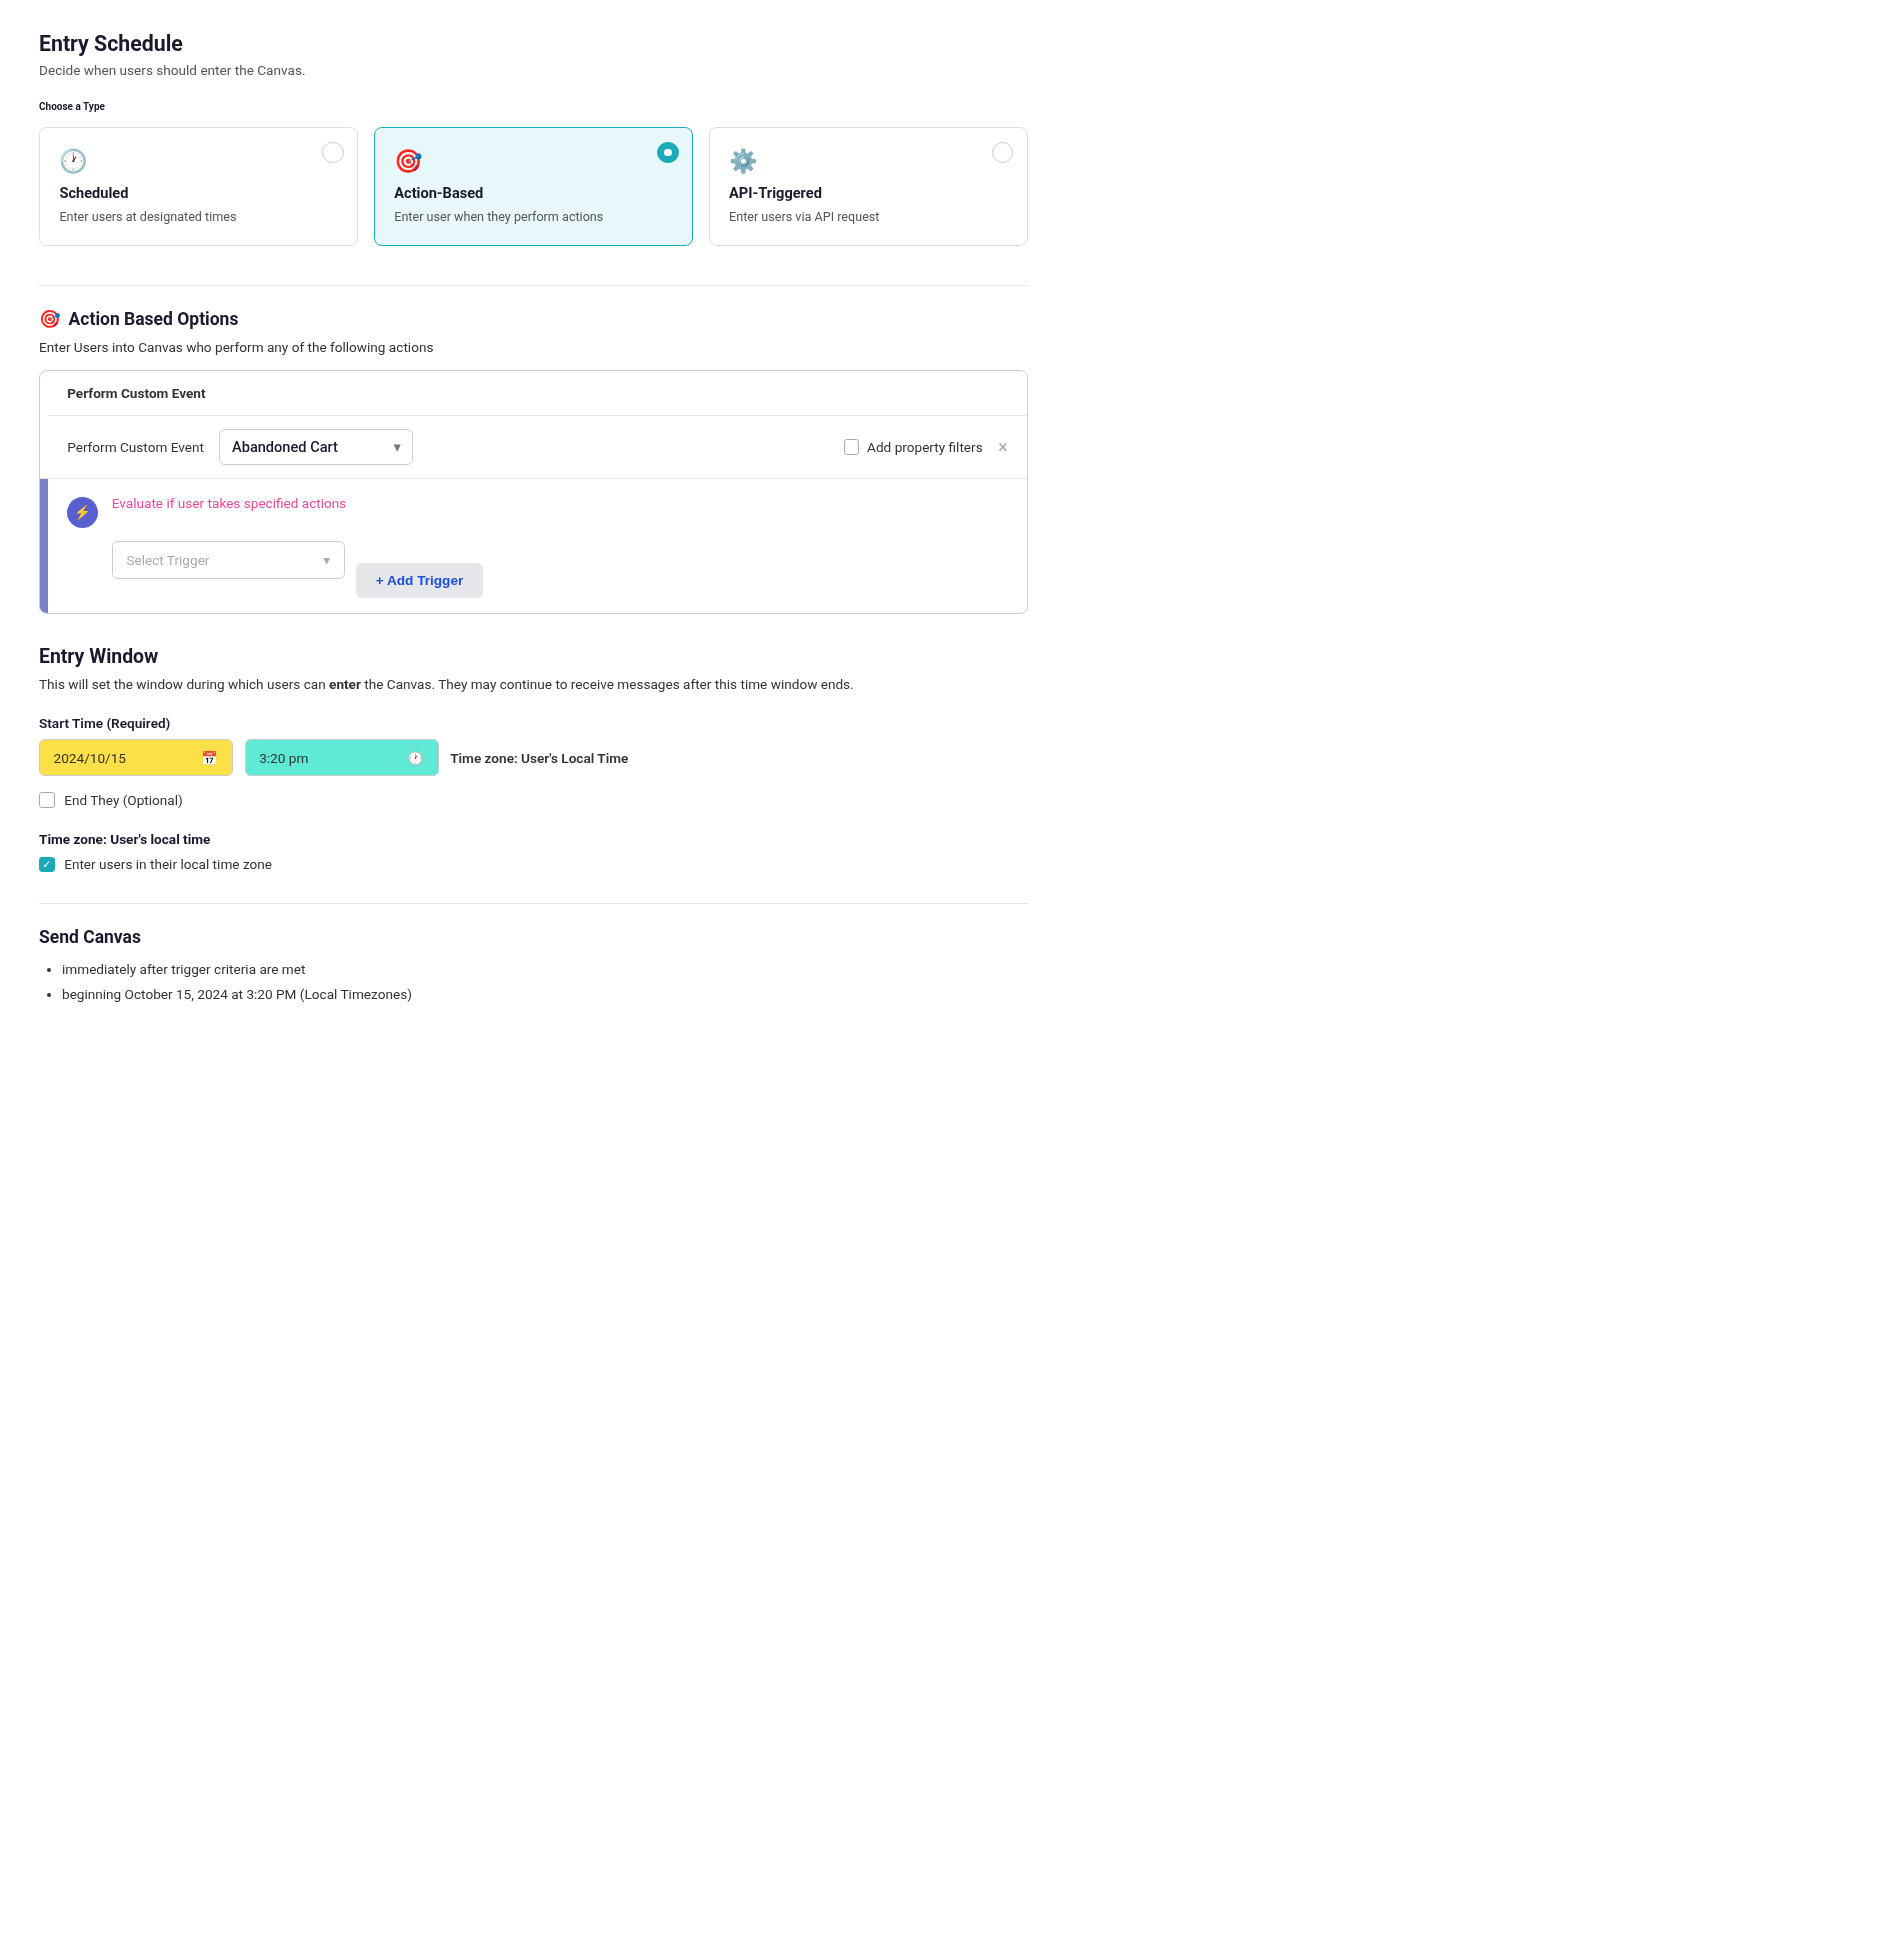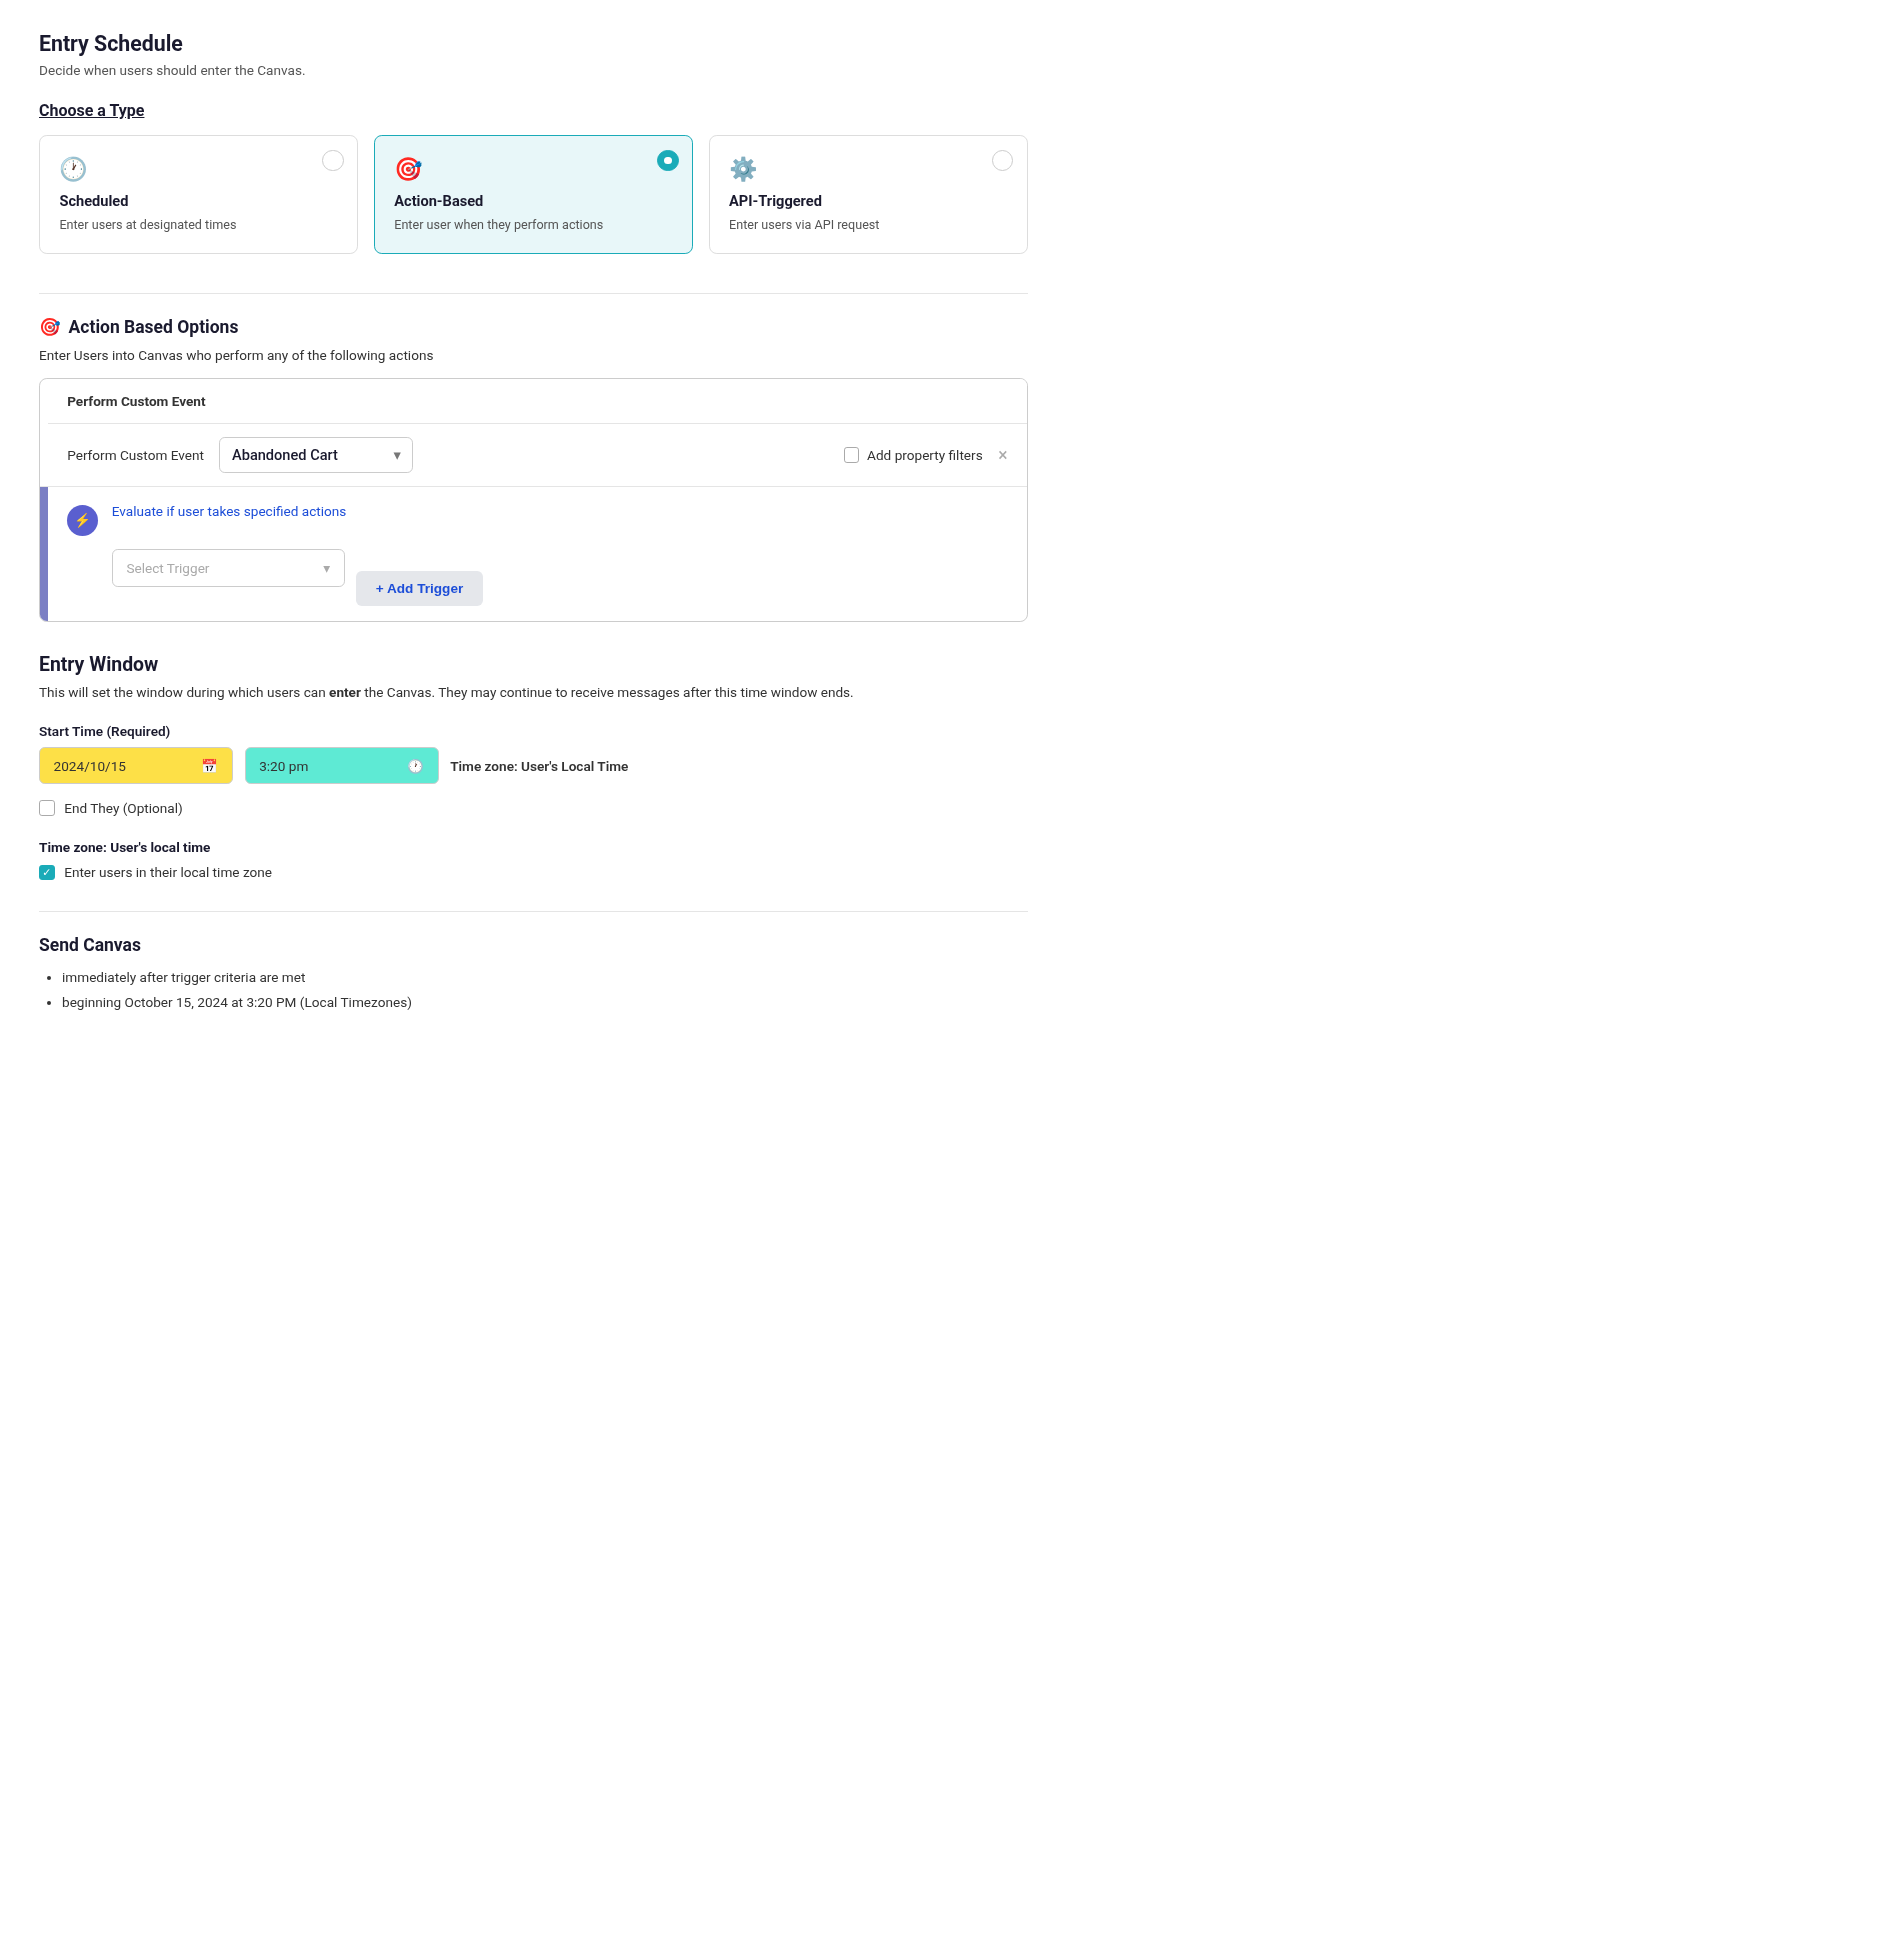--- a/index.html
+++ b/index.html
@@ -17,24 +17,23 @@
       font-weight: 700;
       margin-bottom: 5.8px;
     }
     .section-subtitle {
       font-size: 13.6px;
       color: #555;
       margin-bottom: 23px;
     }
 
     .choose-type-label {
-      font-size: 16px;
+      font-size: 10px;
       font-weight: 700;
       margin-bottom: 15.5px;
-      text-decoration: underline;
     }
 
     .type-cards {
       display: flex;
       gap: 15.5px;
       margin-bottom: 39px;
     }
 
     .type-card {
       flex: 1;
@@ -188,21 +187,21 @@
       margin-top: 1.9px;
       flex-shrink: 0;
     }
 
     .trigger-content {
       flex: 1;
     }
 
     .trigger-desc {
       font-size: 13.6px;
-      color: #1d4ed8;
+      color: #ec4899;
       margin-bottom: 11.6px;
     }
 
     .trigger-controls {
       display: flex;
       align-items: center;
       gap: 11.6px;
     }
 
     .select-trigger {

